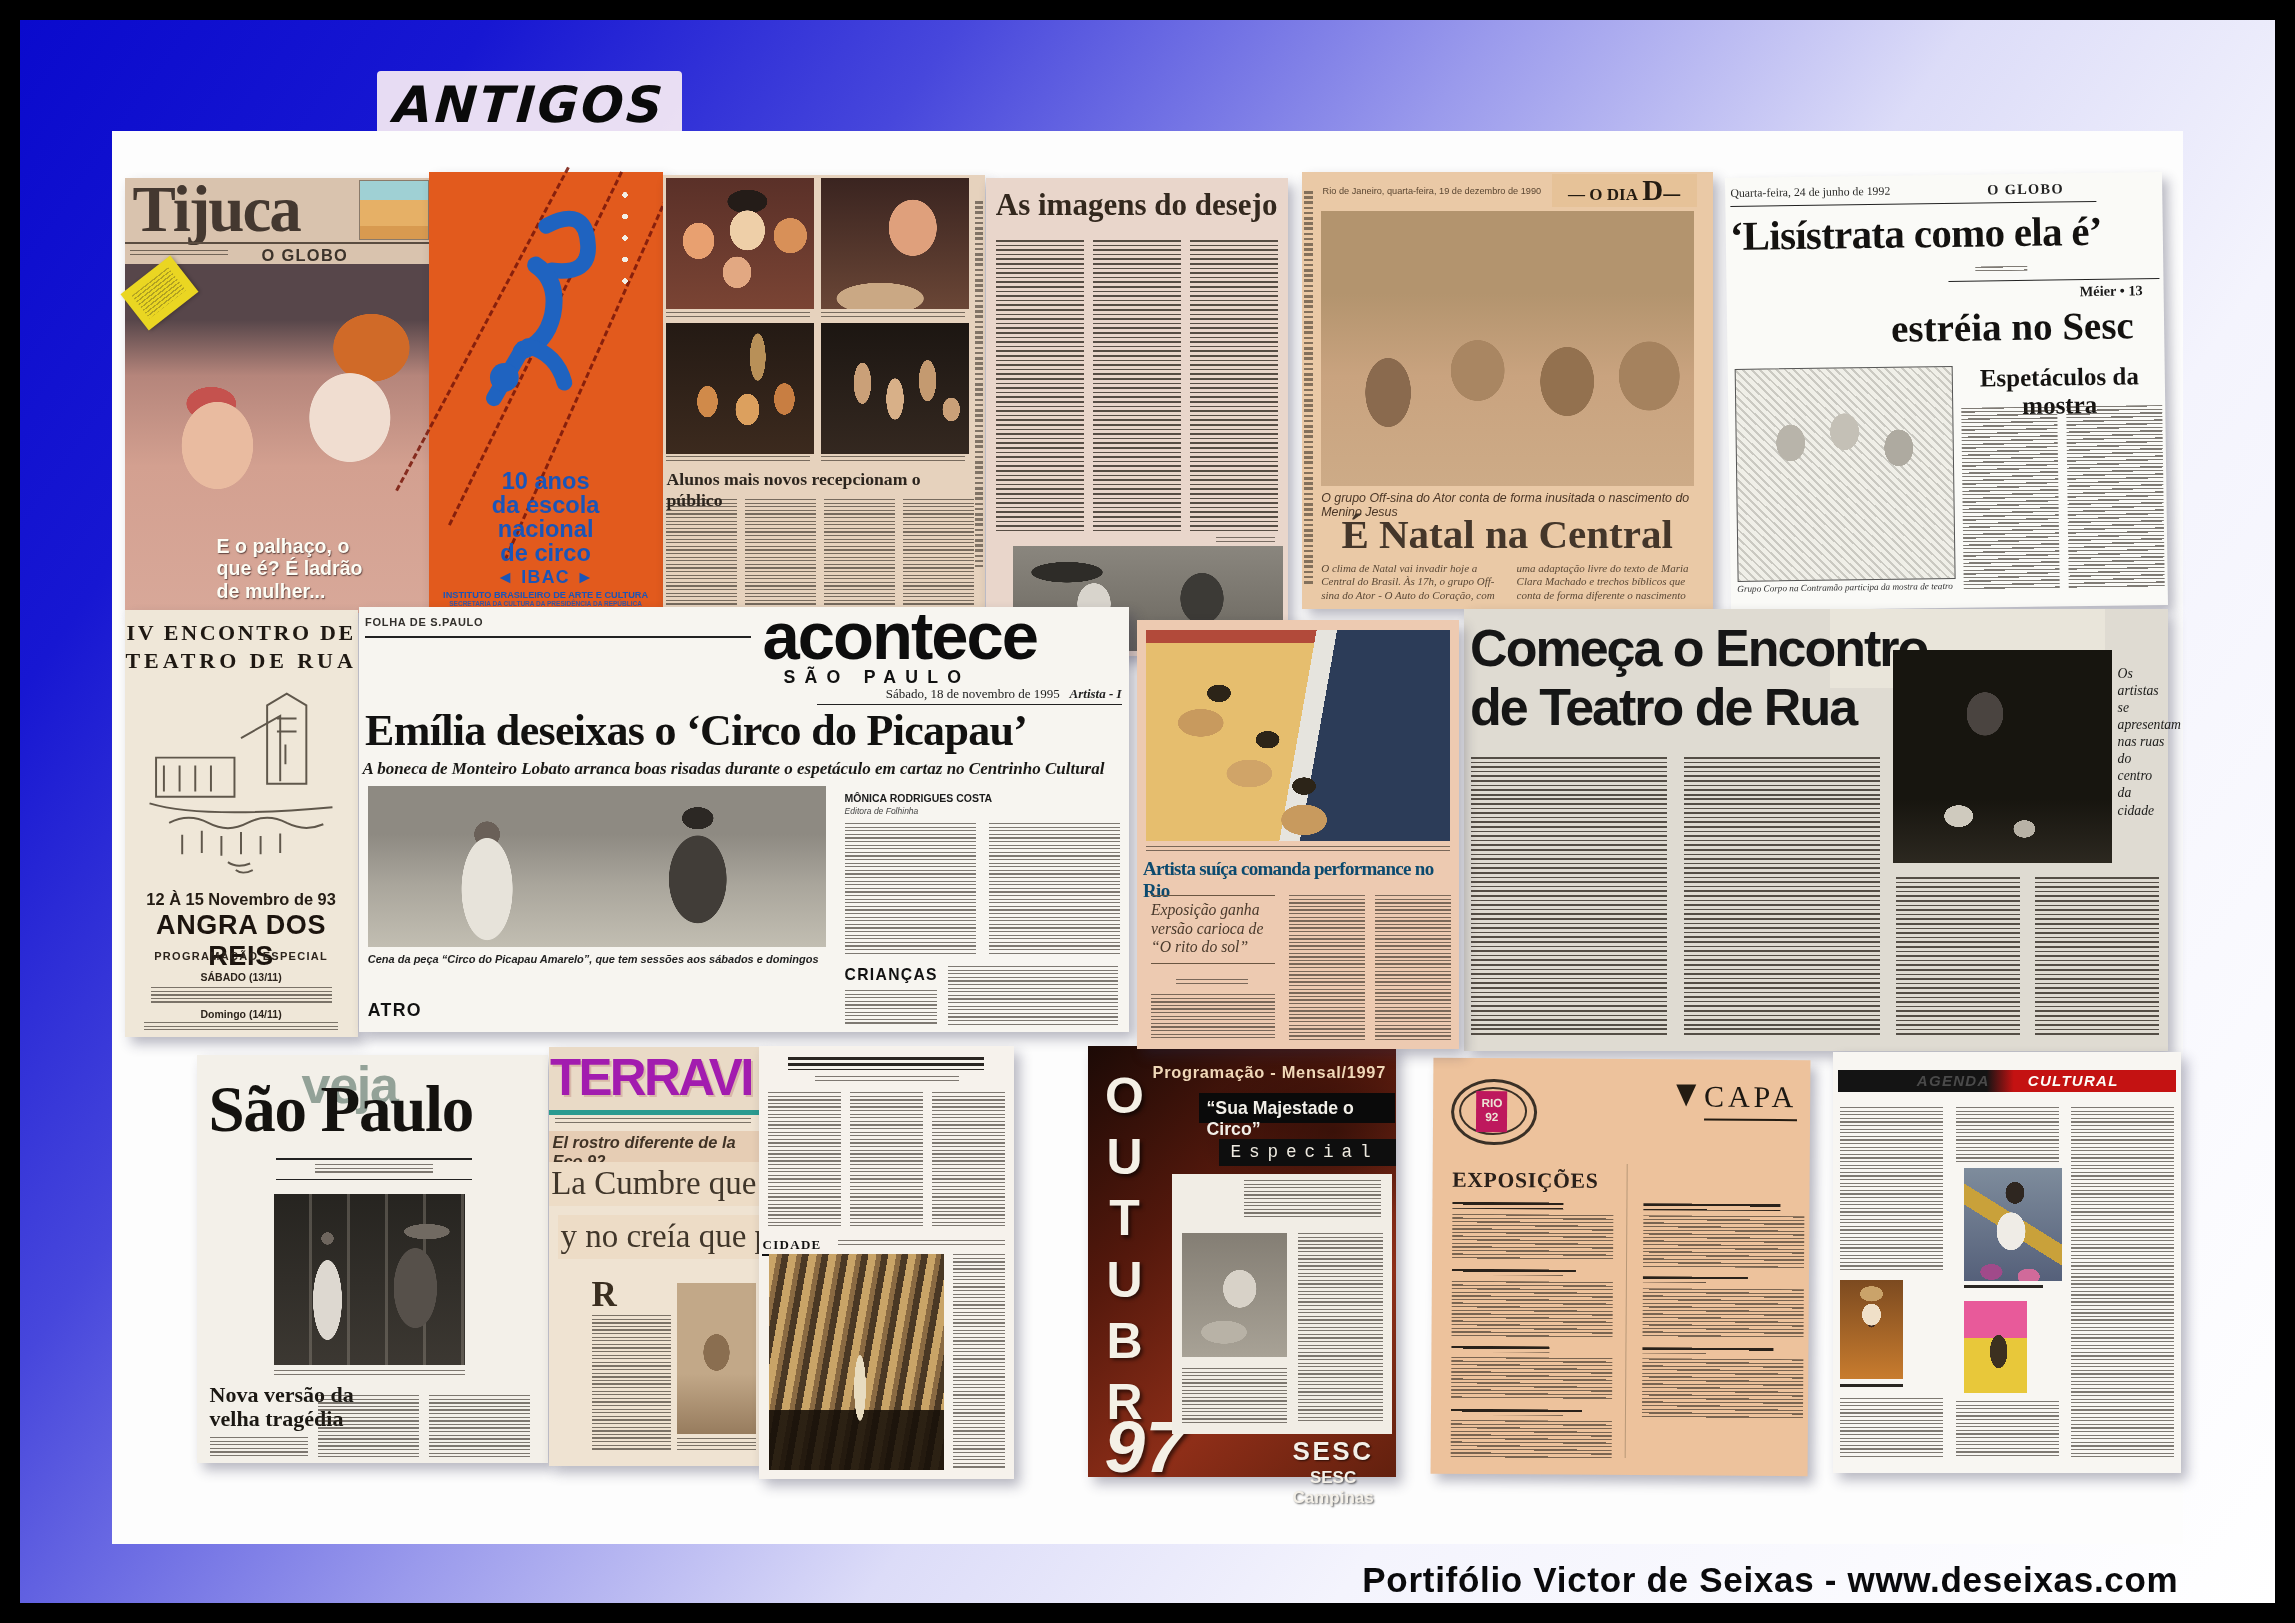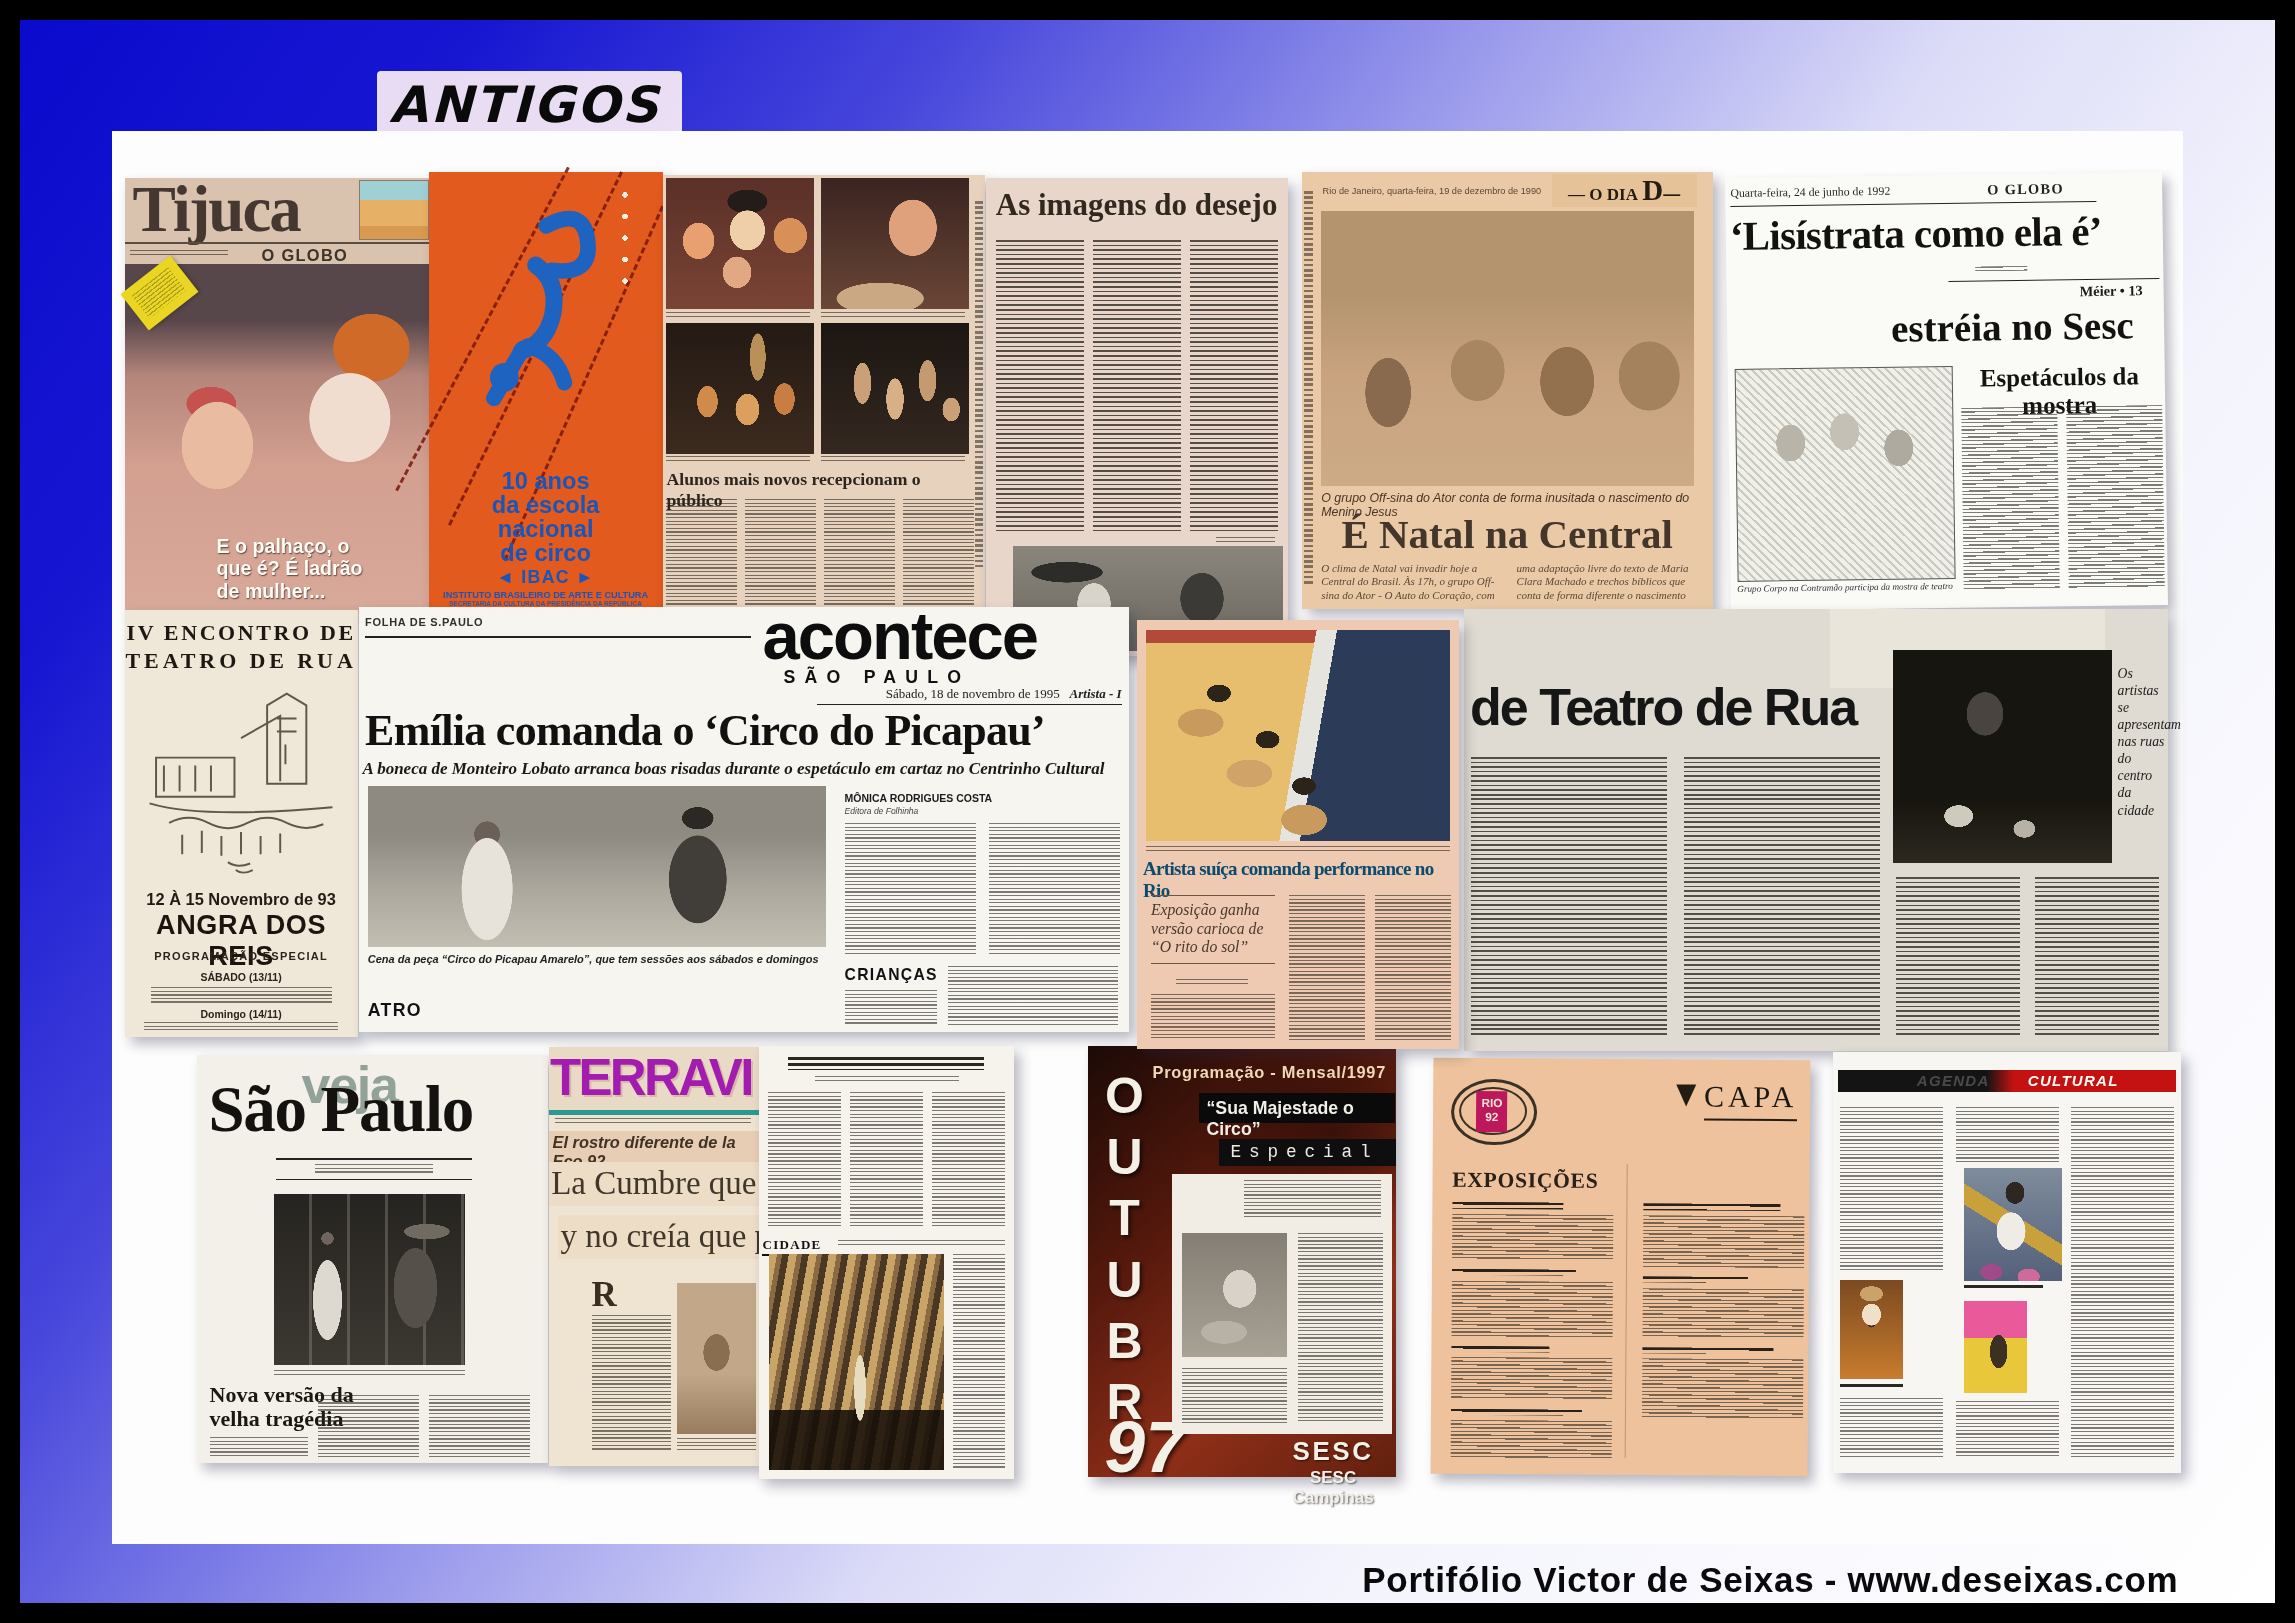--- a/index.html
+++ b/index.html
@@ -208,21 +208,21 @@
 
    <div class="clip" style="left:247px;top:476px;width:770px;height:425px;background:#f7f5f0;">
      <div class="abs" style="left:6.5px;top:9.2px;font-size:11px;font-weight:bold;letter-spacing:0.7px;color:#33302c;">FOLHA DE S.PAULO</div>
      <div class="abs" style="left:6.5px;top:29px;width:386px;border-top:2px solid #222;"></div>
      <div class="abs" style="left:404px;top:-9.2px;font-size:67px;font-weight:bold;letter-spacing:-2px;color:#0d0d0d;">acontece</div>
      <div class="abs" style="left:425px;top:60px;font-size:17.7px;font-weight:bold;letter-spacing:9.2px;color:#111;">SÃO PAULO</div>
      <div class="abs serif" style="left:458px;top:79px;width:305px;text-align:right;font-size:13px;color:#222;border-bottom:1.3px solid #222;padding-bottom:2.6px;">
         <span>Sábado, 18 de novembro de 1995</span>&nbsp;&nbsp;
         <b><i><span>Artista - I</span></i></b>
      </div>
-     <div class="abs serif" style="left:6.5px;top:98px;width:759px;font-size:44px;font-weight:bold;color:#121110;letter-spacing:-0.7px;">Emília comanda o ‘Circo do Picapau’</div>
+     <div class="abs serif" style="left:6.5px;top:98px;width:759px;font-size:44px;font-weight:bold;color:#121110;letter-spacing:-0.7px;">Emília deseixas o ‘Circo do Picapau’</div>
      <div class="abs serif" style="left:3.9px;top:152px;width:763px;font-size:17px;font-weight:bold;font-style:italic;color:#1a1916;">A boneca de Monteiro Lobato arranca boas risadas durante o espetáculo em cartaz no Centrinho Cultural</div>
      <div class="abs" style="left:9.2px;top:179px;width:458px;height:161px;background:
         radial-gradient(46px 92px at 26% 64%, #e7e3da 0 55%, transparent 56%),
         radial-gradient(22px 22px at 26% 30%, #6a6058 0 58%, transparent 59%),
         radial-gradient(52px 79px at 72% 58%, #413d38 0 55%, transparent 56%),
         radial-gradient(26px 18.3px at 72% 20%, #2c2824 0 60%, transparent 61%),
         linear-gradient(180deg,#8e8a82 0 30%,#aaa69c 62%,#c2beb2 100%);"></div>
      <div class="abs" style="left:9.2px;top:346px;width:458px;font-size:11px;font-weight:bold;font-style:italic;color:#222;">Cena da peça “Circo do Picapau Amarelo”, que tem sessões aos sábados e domingos</div>
      <div class="abs" style="left:9.2px;top:393px;font-size:17.7px;font-weight:bold;letter-spacing:1.3px;color:#111;">ATRO</div>
      <div class="abs" style="left:486px;top:185px;font-size:10.5px;font-weight:bold;color:#1a1a1a;">MÔNICA RODRIGUES COSTA</div>
@@ -256,20 +256,21 @@
      <div class="abs ft-sm" style="left:39px;top:359px;width:72px;height:6.5px;"></div>
      <div class="abs ft-sm" style="left:14.4px;top:374px;width:124px;height:46px;"></div>
      <div class="cols" style="left:152px;top:275px;gap:10.5px;">
         <div class="ft-sm" style="width:76px;height:145px;"></div>
         <div class="ft-sm" style="width:76px;height:145px;"></div>
      </div>
    </div>
 
    <div class="clip" style="left:1352px;top:478px;width:704px;height:442px;background:#dfdbd2;">
      <div class="abs" style="left:366px;top:0;width:275px;height:79px;background:#e9e5da;"></div>
+     <div class="abs" style="left:6.5px;top:9.2px;font-size:52px;font-weight:bold;letter-spacing:-2px;color:#161616;">Começa o Encontro</div>
      <div class="abs" style="left:6.5px;top:68px;font-size:52px;font-weight:bold;letter-spacing:-2px;color:#161616;">de Teatro de Rua</div>
      <div class="abs" style="left:429px;top:41px;width:219px;height:213px;background:
         radial-gradient(26px 19.6px at 30% 78%, #cfcabe 0 55%, transparent 56%),
         radial-gradient(19.6px 15.7px at 60% 84%, #b8b2a6 0 55%, transparent 56%),
         radial-gradient(33px 39px at 42% 30%, #4a4440 0 55%, transparent 56%),
         linear-gradient(180deg,#17150f 0 70%,#2c2820 100%);"></div>
      <div class="abs serif" style="left:654px;top:56px;width:47px;font-size:13.7px;font-style:italic;line-height:1.25;color:#1c1c1a;">Os artistas se apresentam nas ruas do centro da cidade</div>
      <div class="cols" style="left:7.9px;top:148px;gap:17px;">
         <div class="ft" style="width:196px;height:281px;"></div>
         <div class="ft" style="width:196px;height:281px;"></div>

